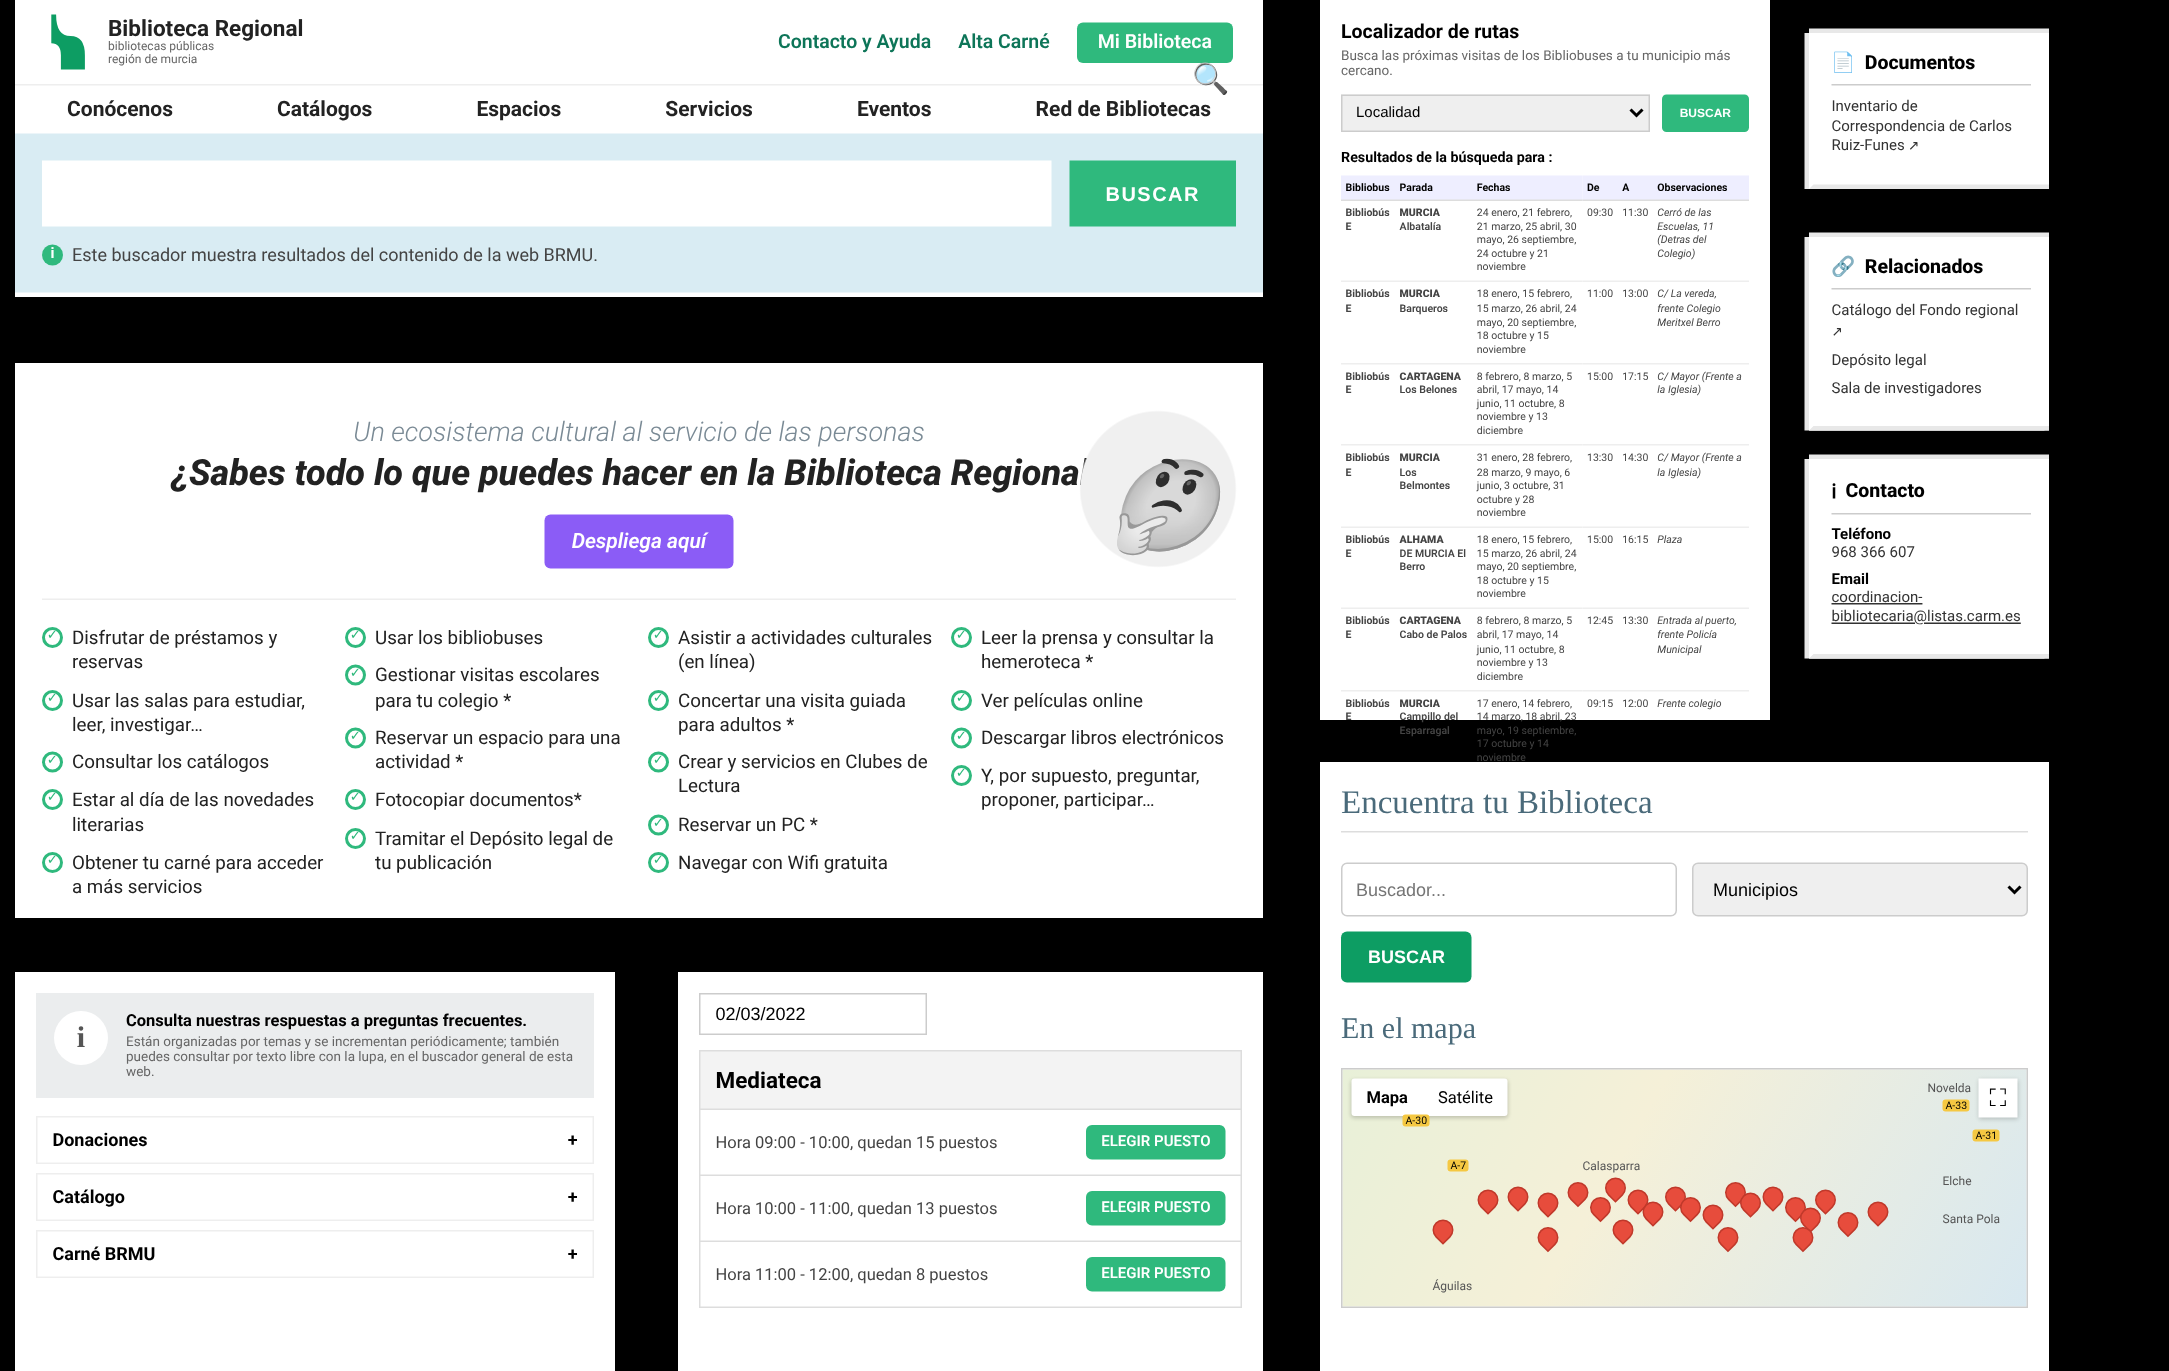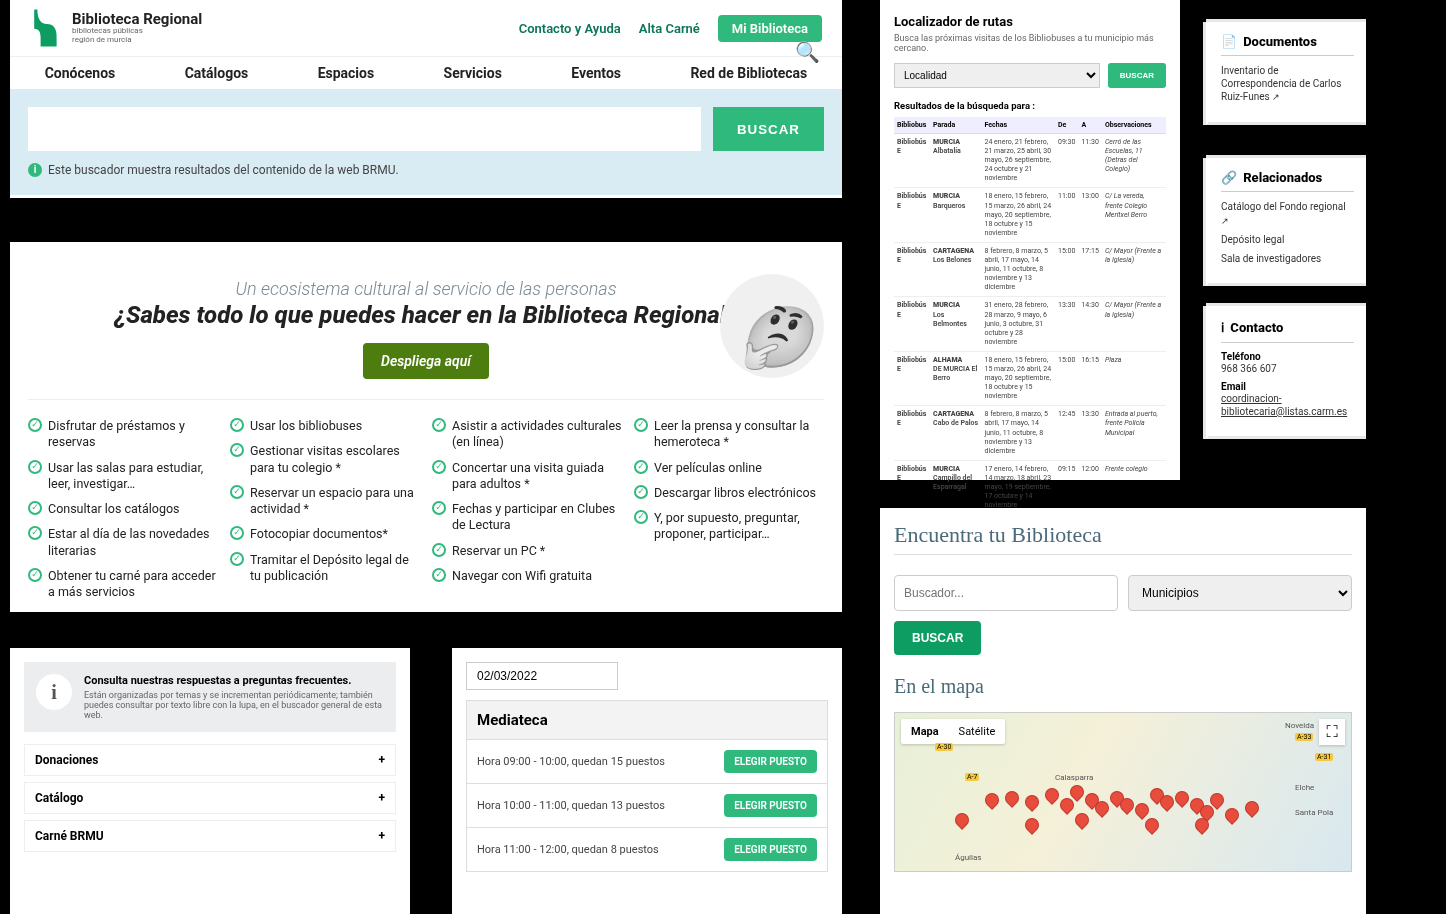--- a/index.html
+++ b/index.html
@@ -24,21 +24,21 @@
 .searchrow input { flex: 1; padding: 14px; border: none; font-size: 14px; }
 .btn-buscar { background: #2fb97d; color: #fff; border: none; padding: 0 24px; font-weight: 700; letter-spacing: 1px; cursor: pointer; }
 .hint { font-size: 12px; color: #444; margin-top: 12px; display: flex; align-items: center; gap: 6px; }
 .hint-i { display: inline-block; width: 14px; height: 14px; border-radius: 50%; background: #2fb97d; color: #fff; font-size: 10px; text-align: center; line-height: 14px; font-weight: 700; }
 
 
 #p2 { left: 10px; top: 242px; width: 832px; height: 370px; }
 .eco-head { text-align: center; padding: 36px 0 14px; position: relative; font-style: italic; }
 .eco-sub { font-size: 18px; color: #7a8a95; font-weight: 300; }
 .eco-title { font-size: 24px; font-weight: 800; color: #222; margin-top: 2px; }
-.eco-btn { background: #4d7c0f; color: #fff; padding: 10px 18px; border-radius: 4px; display: inline-block; margin-top: 14px; font-weight: 600; font-size: 14px; }
+.eco-btn { background: #8b5cf6; color: #fff; padding: 10px 18px; border-radius: 4px; display: inline-block; margin-top: 14px; font-weight: 600; font-size: 14px; }
 .eco-man { position: absolute; right: 0; top: 24px; width: 140px; height: 150px; background: radial-gradient(circle at 50% 40%, #f0f0f0 45%, transparent 46%); border-radius: 50%; }
 .eco-man::after { content: "🤔"; font-size: 60px; position: absolute; left: 36px; top: 36px; filter: grayscale(1); }
 .eco-sep { border-top: 1px solid #eee; margin: 6px 18px; }
 .eco-cols { display: flex; gap: 12px; padding: 12px 18px; font-size: 12.5px; color: #222; }
 .eco-col { flex: 1; }
 .eco-item { display: flex; gap: 6px; margin-bottom: 9px; line-height: 1.3; }
 .eco-item .chk { color: #2fb97d; flex-shrink: 0; }
 
 
 #p3 { left: 10px; top: 648px; width: 400px; height: 266px; padding: 14px; }
@@ -196,21 +196,21 @@
         <div class="eco-item">
           <span class="chk" style="border: 2px solid rgb(47, 185, 125); border-radius: 50%; width: 14px; height: 14px; display: inline-flex; align-items: center; justify-content: center; font-size: 9px;">✓</span>
           <span>Asistir a actividades culturales (en línea)</span>
         </div>
         <div class="eco-item">
           <span class="chk" style="border: 2px solid rgb(47, 185, 125); border-radius: 50%; width: 14px; height: 14px; display: inline-flex; align-items: center; justify-content: center; font-size: 9px;">✓</span>
           <span>Concertar una visita guiada para adultos *</span>
         </div>
         <div class="eco-item">
           <span class="chk" style="border: 2px solid rgb(47, 185, 125); border-radius: 50%; width: 14px; height: 14px; display: inline-flex; align-items: center; justify-content: center; font-size: 9px;">✓</span>
-          <span>Fechas y participar en Clubes de Lectura</span>
+          <span>Crear y servicios en Clubes de Lectura</span>
         </div>
         <div class="eco-item">
           <span class="chk" style="border: 2px solid rgb(47, 185, 125); border-radius: 50%; width: 14px; height: 14px; display: inline-flex; align-items: center; justify-content: center; font-size: 9px;">✓</span>
           <span>Reservar un PC *</span>
         </div>
         <div class="eco-item">
           <span class="chk" style="border: 2px solid rgb(47, 185, 125); border-radius: 50%; width: 14px; height: 14px; display: inline-flex; align-items: center; justify-content: center; font-size: 9px;">✓</span>
           <span>Navegar con Wifi gratuita</span>
         </div>
       </div>

